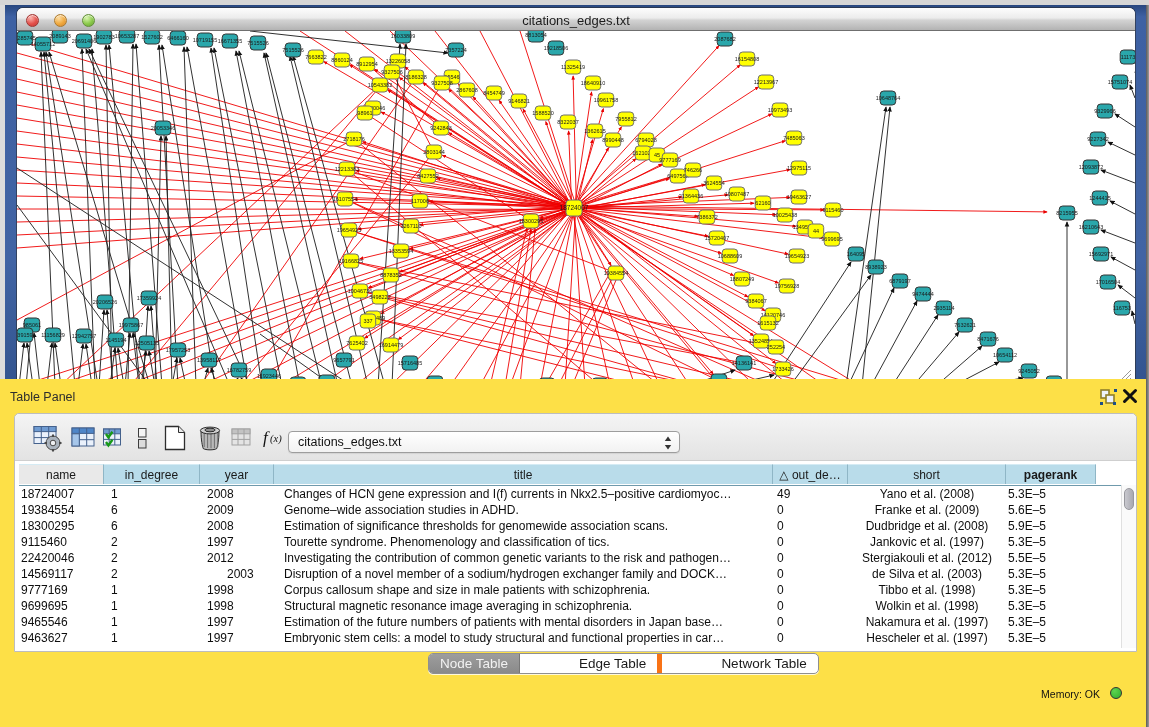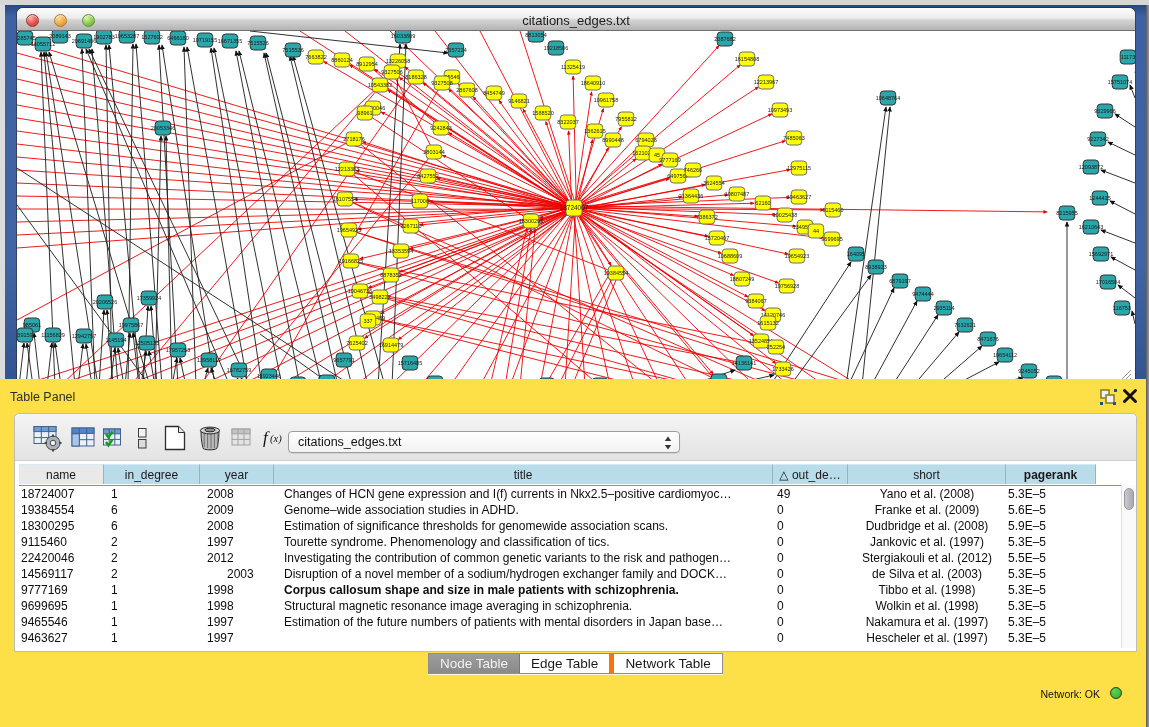--- a/index.html
+++ b/index.html
@@ -34,21 +34,21 @@
   border-right:1px solid #8fb6c6; border-top:1px solid #d5ebf4; background:#b9dcea; overflow:hidden; }
 .tbody { position:absolute; left:4px; top:71px; width:1102px; height:163px; background:#fff; overflow:hidden;
   border-top:1px solid #6f9aac; }
 .tr { position:absolute; left:0; width:1102px; height:16px; }
 .td { position:absolute; top:0; font-size:12px; color:#0d0d0d; white-space:nowrap; line-height:16px; }
 .tdc { text-align:center; }
 .vscroll { position:absolute; left:1106px; top:71px; width:15px; height:163px; background:#fafafa; border-left:1px solid #e0e0e0; }
 .vthumb { position:absolute; left:2px; top:3px; width:10px; height:22px; border-radius:5px;
   background:linear-gradient(90deg,#c9c9cf,#a8a8b0); border:1px solid #98989e; }
 .tabs { position:absolute; left:428px; top:274px; height:21px; display:flex; border:1px solid #8f8f8f;
-  border-radius:0; overflow:hidden; background:#fff; box-shadow:0 1px 0 rgba(255,255,255,.8); }
+  border-radius:5px; overflow:hidden; background:#fff; box-shadow:0 1px 0 rgba(255,255,255,.8);gap:48px; }
 .tab { height:21px; line-height:20px; font-size:13.5px; color:#1a1a1a; padding:0 11px; border-right:5px solid #f97316; }
 .tab.sel { background:linear-gradient(180deg,#9d9d9d,#888888); color:#f2f2f2; border-right:1px solid #777; }
 .tab:last-child { border-right:none; }
 .mem { position:absolute; left:960px; top:309px; width:140px; text-align:right; font-size:10.5px; color:#111; }
 .memdot { position:absolute; left:1110px; top:308px; width:12px; height:12px; border-radius:50%;
   background:radial-gradient(circle at 35% 30%, #5fd44f, #2eae2e); border:1px solid #333; }
 </style></head>
 <body>
 <div class="topstrip"></div>
 <div class="leftstrip"></div>
@@ -719,21 +719,21 @@
           <span class="td" style="left:188px;margin-left:20px;">2003</span>
           <span class="td" style="left:265px;">Disruption of a novel member of a sodium/hydrogen exchanger family and DOCK…</span>
           <span class="td" style="left:758px;">0</span>
           <span class="td tdc" style="left:829px;width:158px;">de Silva et al. (2003)</span>
           <span class="td" style="left:989px;">5.3E–5</span>
         </div>
 <div class="tr" style="top:96px;">
           <span class="td" style="left:2px;">9777169</span>
           <span class="td" style="left:92px;">1</span>
           <span class="td" style="left:188px;">1998</span>
-          <span class="td" style="left:265px;font-weight:bold;">Corpus callosum shape and size in male patients with schizophrenia.</span>
+          <span class="td" style="left:265px;">Corpus callosum shape and size in male patients with schizophrenia.</span>
           <span class="td" style="left:758px;">0</span>
           <span class="td tdc" style="left:829px;width:158px;">Tibbo et al. (1998)</span>
           <span class="td" style="left:989px;">5.3E–5</span>
         </div>
 <div class="tr" style="top:112px;">
           <span class="td" style="left:2px;">9699695</span>
           <span class="td" style="left:92px;">1</span>
           <span class="td" style="left:188px;">1998</span>
           <span class="td" style="left:265px;">Structural magnetic resonance image averaging in schizophrenia.</span>
           <span class="td" style="left:758px;">0</span>
@@ -746,29 +746,30 @@
           <span class="td" style="left:188px;">1997</span>
           <span class="td" style="left:265px;">Estimation of the future numbers of patients with mental disorders in Japan base…</span>
           <span class="td" style="left:758px;">0</span>
           <span class="td tdc" style="left:829px;width:158px;">Nakamura et al. (1997)</span>
           <span class="td" style="left:989px;">5.3E–5</span>
         </div>
 <div class="tr" style="top:144px;">
           <span class="td" style="left:2px;">9463627</span>
           <span class="td" style="left:92px;">1</span>
           <span class="td" style="left:188px;">1997</span>
+          <span class="td" style="left:265px;">Embryonic stem cells: a model to study structural and functional properties in car…</span>
           <span class="td" style="left:758px;">0</span>
           <span class="td tdc" style="left:829px;width:158px;">Hescheler et al. (1997)</span>
           <span class="td" style="left:989px;">5.3E–5</span>
         </div>
 </div>
     <div class="vscroll">
         <div class="vthumb"></div>
       </div>
   </div>
   <div class="tabs">
     <div class="tab sel">Node Table</div>
     <div class="tab">Edge Table</div>
     <div class="tab">Network Table</div>
   </div>
-  <div class="mem">Network: OK</div>
+  <div class="mem">Memory: OK</div>
   <div class="memdot"></div>
 </div>
 
 </body></html>

